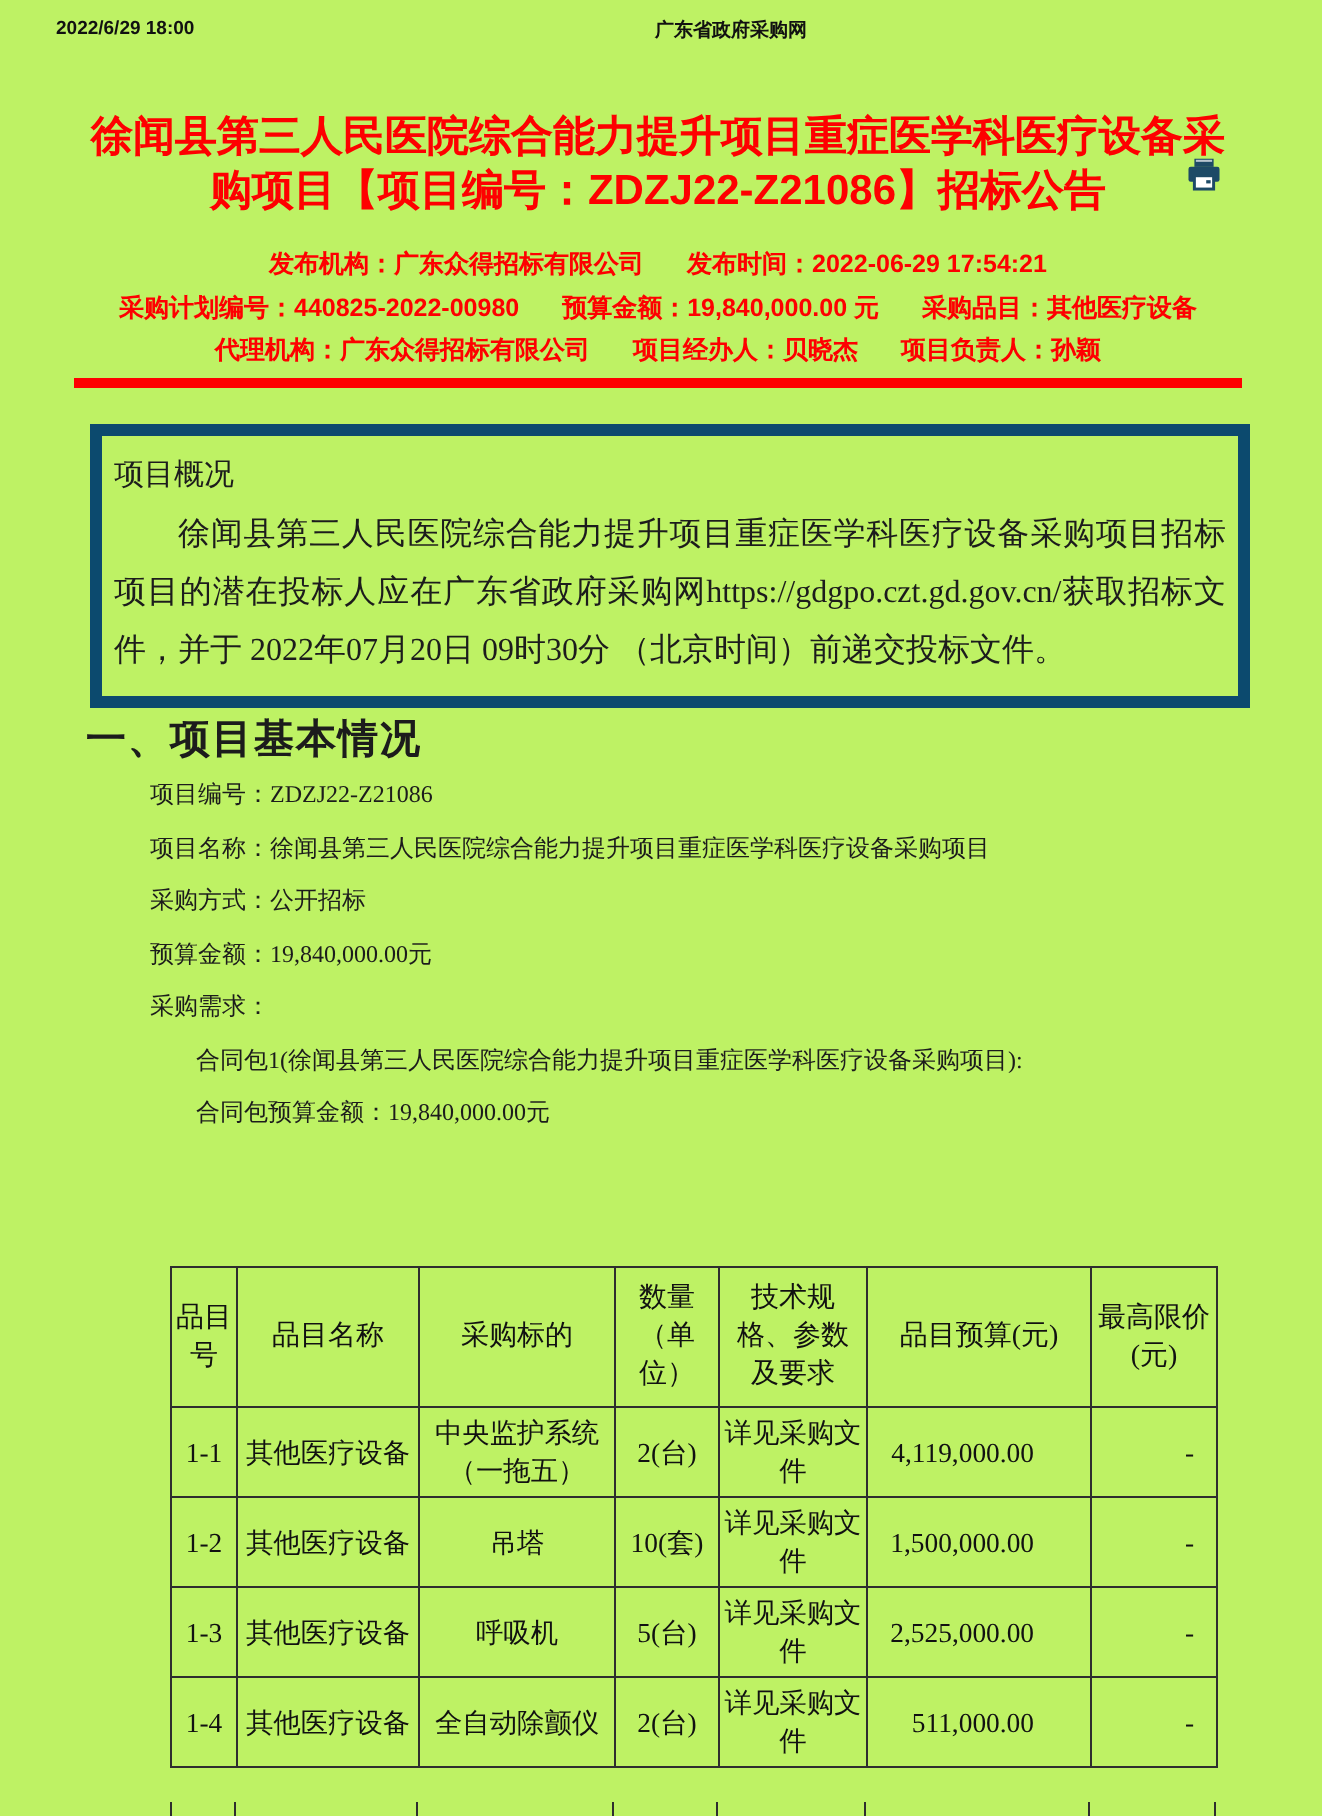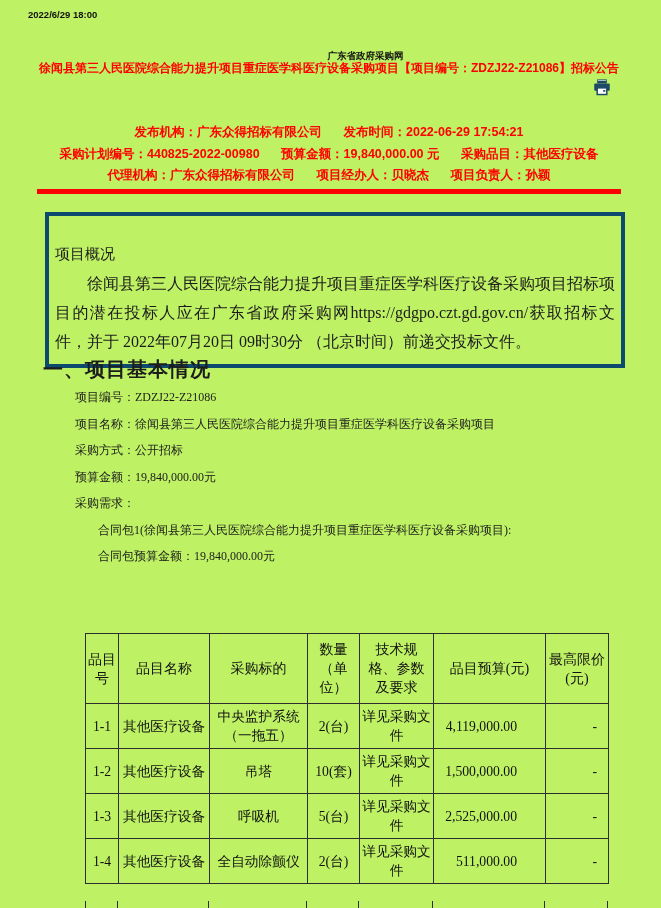--- a/index.html
+++ b/index.html
@@ -11,27 +11,27 @@
   }
   
   .print-header-date {
     position:absolute; top:9px; left:28px;
     font-family:"Liberation Sans","DejaVu Sans",sans-serif;
     font-size:9.5px; font-weight:bold; color:#111;
   }
   .print-header-site {
     position:absolute; top:9px; left:70px; right:0; text-align:center;
     font-family:"Liberation Sans","DejaVu Sans",sans-serif;
-    font-size:9.5px; font-weight:bold; color:#111;margin-top:41px;
+    font-size:9.5px; font-weight:bold; color:#111;
   }
   
   .ann-title {
     position:absolute; top:55px; left:37px; width:584px;
     font-family:"Liberation Sans","DejaVu Sans",sans-serif;
-    font-size:12px; line-height:27px; font-weight:bold;
+    font-size:21px; line-height:27px; font-weight:bold;
     color:#fe0000; text-align:center;
   }
   .printer-btn {
     position:absolute; top:79px; left:593px; width:18px; height:17px;
     background:none; border:none; cursor:pointer; padding:0;
   }
   
   .meta {
     position:absolute; top:122px; left:37px; width:584px;
     font-family:"Liberation Sans","DejaVu Sans",sans-serif;
@@ -40,21 +40,21 @@
   }
   .meta span { margin:0 9px; white-space:nowrap; }
   
   .red-rule {
     position:absolute; top:189px; left:37px; width:584px; height:4.5px;
     background:#fe0000;
   }
   
   .overview-box {
     position:absolute; top:212px; left:45px; width:580px;
-    border:4px solid #0c4a6e; padding:24px 6px 8px 6px;
+    border:6px solid #0c4a6e; padding:6px 6px 8px 6px;
     font-size:16px; line-height:29px;
   }
   .overview-box .box-heading { font-size:15px; }
   .overview-box p { text-indent:32px; text-align:justify; }
   
   .sec-heading {
     position:absolute; top:356px; left:43px;
     font-size:20px; font-weight:bold; letter-spacing:1px;
   }
   

